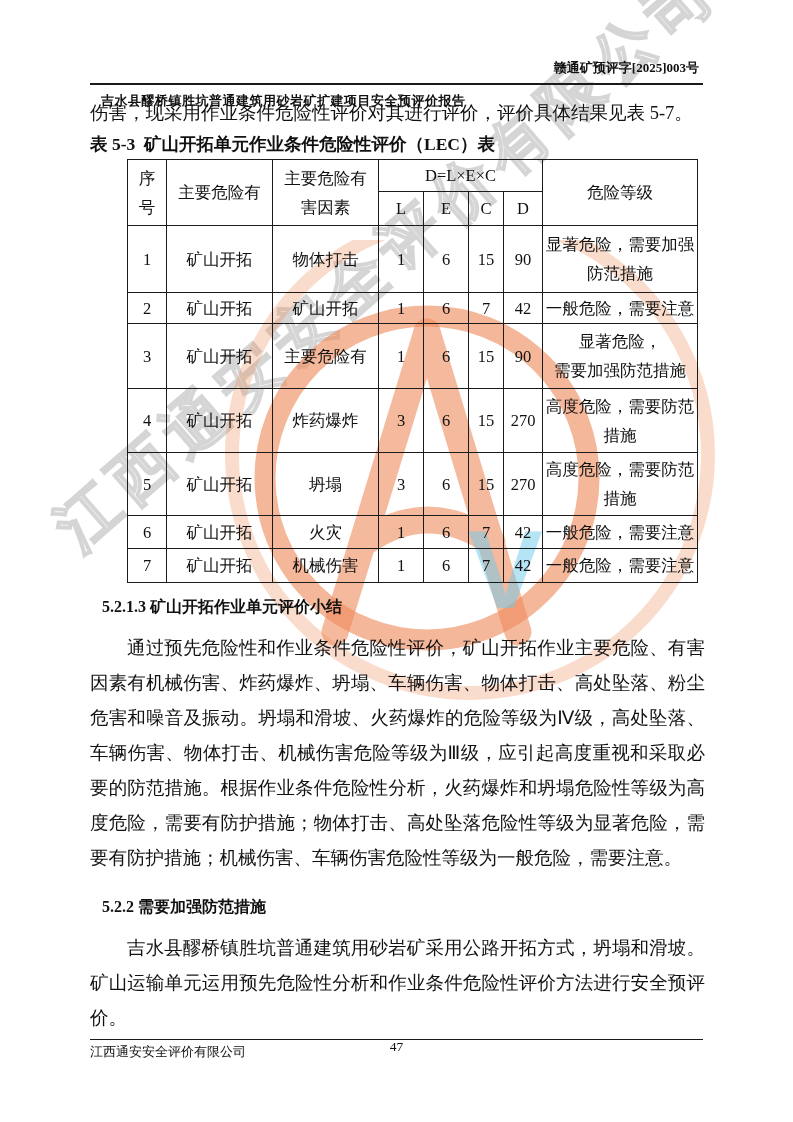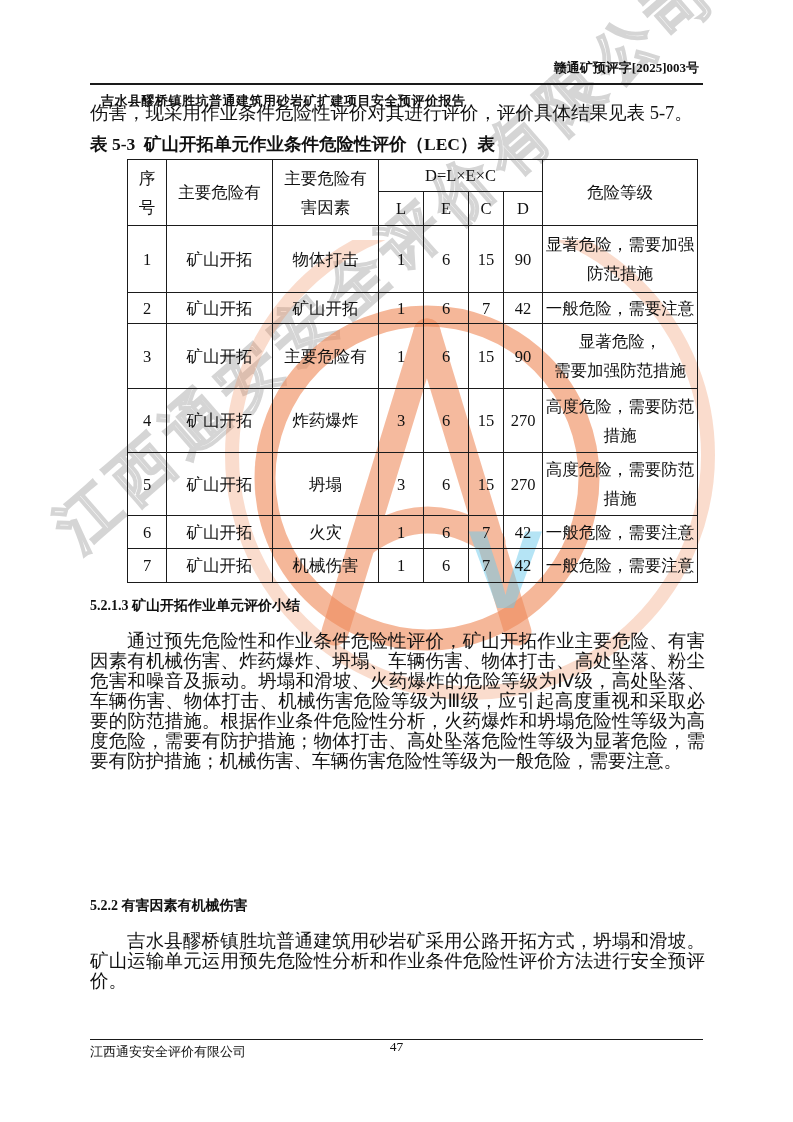--- a/index.html
+++ b/index.html
@@ -45,26 +45,26 @@
     text-align:center;vertical-align:middle;
     padding:0;font-weight:400;line-height:29px;
     overflow:hidden;
   }
   tr.hrowA{height:32px} tr.hrowB{height:34px}
   .row-0{height:67px}.row-1{height:31px}.row-2{height:65px}
   .row-3{height:64px}.row-4{height:63px}.row-5{height:33px}.row-6{height:34px}
   td.top-align{vertical-align:top;padding-top:3px;}
   
   .sec-title{
-    position:absolute;left:90px;width:615px;
-    font-size:14px;font-weight:700;white-space:nowrap;
+    position:absolute;left:102px;width:615px;
+    font-size:16px;font-weight:700;white-space:nowrap;
   }
   .para{
     position:absolute;left:90px;width:615px;
-    font-size:18.5px;line-height:20px;text-align:justify;text-indent:2em;
+    font-size:18.5px;line-height:35px;text-align:justify;text-indent:2em;
   }
   
   .ftr-rule{
     position:absolute;left:90px;top:1039px;width:613px;height:0;
     border-top:1.5px solid #1a1a1a;
   }
   .ftr-company{
     position:absolute;left:90px;top:1043px;font-size:13px;white-space:nowrap;
   }
   .ftr-page{
@@ -227,21 +227,21 @@
             <td>7</td>
             <td>42</td>
             <td>一般危险，需要注意</td>
           </tr>
         </tbody>
     </table>
 
     <div class="sec-title" style="top:597px">5.2.1.3 矿山开拓作业单元评价小结</div>
     <div class="para" style="top:631px">通过预先危险性和作业条件危险性评价，矿山开拓作业主要危险、有害因素有机械伤害、炸药爆炸、坍塌、车辆伤害、物体打击、高处坠落、粉尘危害和噪音及振动。坍塌和滑坡、火药爆炸的危险等级为Ⅳ级，高处坠落、车辆伤害、物体打击、机械伤害危险等级为Ⅲ级，应引起高度重视和采取必要的防范措施。根据作业条件危险性分析，火药爆炸和坍塌危险性等级为高度危险，需要有防护措施；物体打击、高处坠落危险性等级为显著危险，需要有防护措施；机械伤害、车辆伤害危险性等级为一般危险，需要注意。</div>
 
-    <div class="sec-title" style="top:897px">5.2.2 有害因素有机械伤害</div>
+    <div class="sec-title" style="top:897px">5.2.2 需要加强防范措施</div>
     <div class="para" style="top:931px">吉水县醪桥镇胜坑普通建筑用砂岩矿采用公路开拓方式，坍塌和滑坡。矿山运输单元运用预先危险性分析和作业条件危险性评价方法进行安全预评价。</div>
 
     <div class="ftr-rule"></div>
     <div class="ftr-company">江西通安安全评价有限公司</div>
     <div class="ftr-page">47</div>
 
   </div>
 </div>
 
 </body></html>

